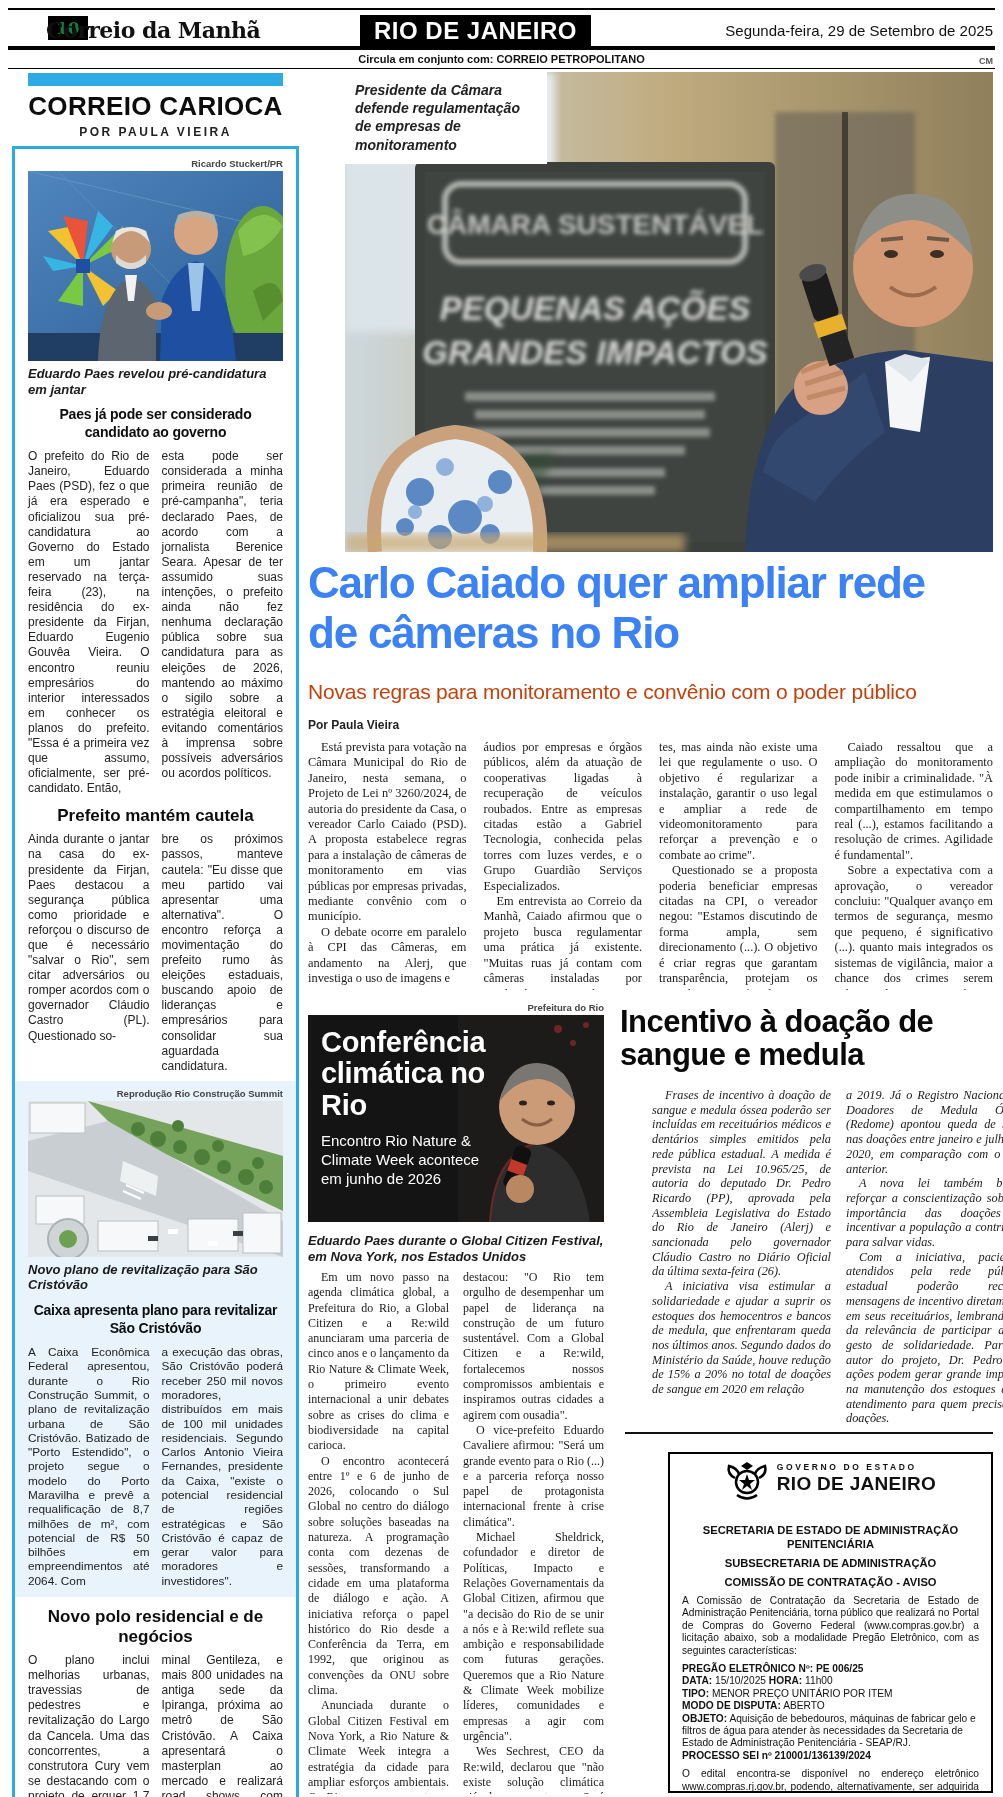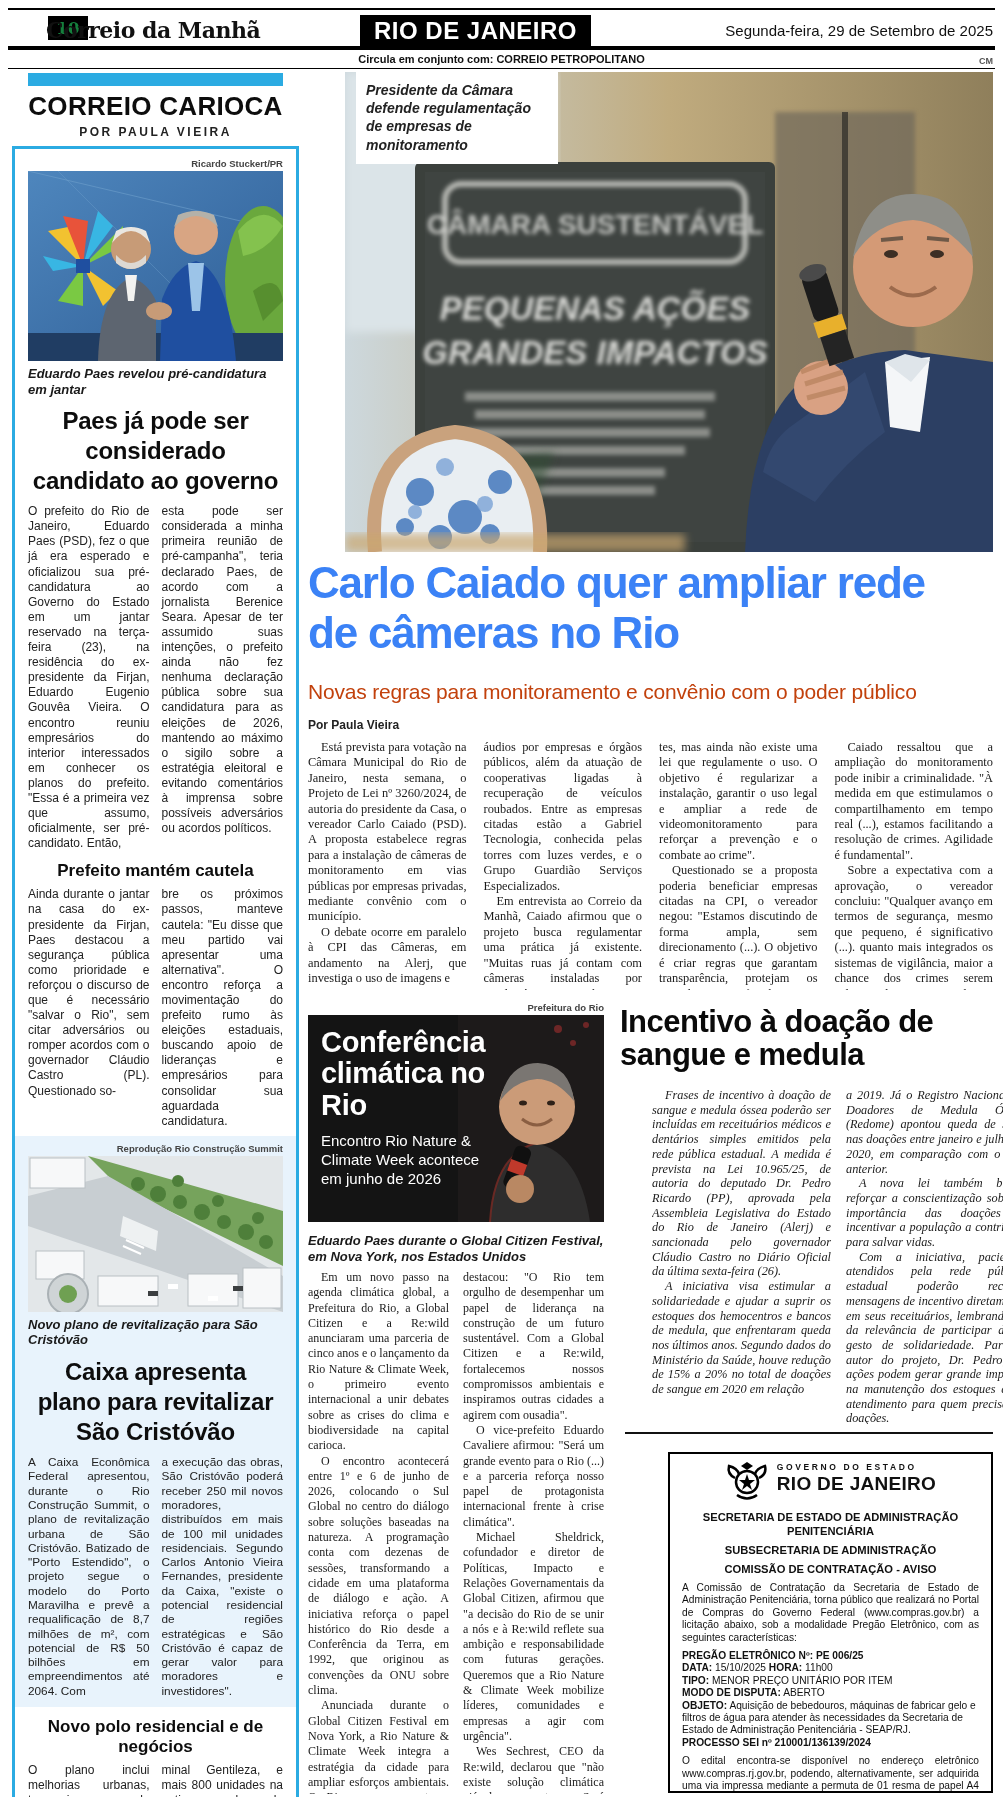--- a/index.html
+++ b/index.html
@@ -19,30 +19,30 @@
   #thin-rule{left:8px;top:68px;width:987px;height:1px;background:#000;}
   #cm-credit{right:10px;top:56px;font-size:9px;font-weight:bold;color:#555;}
   
   #left-region{left:12px;top:73px;width:287px;}
   #cyan-bar{margin:0 16px;height:13px;background:#2babe2;}
   #cc-title{text-align:center;font-size:26px;font-weight:800;letter-spacing:0.3px;margin-top:5px;color:#0d0d0d;}
   #cc-byline{text-align:center;font-size:12px;font-weight:600;letter-spacing:2.5px;color:#222;margin-top:3px;}
   #cc-box{margin-top:7px;border:3px solid #2babe2;height:1630px;padding:9px 13px;overflow:hidden;background:#fff;}
   .credit{font-size:9.5px;font-weight:bold;color:#444;text-align:right;margin-bottom:2px;}
   .caption{font-style:italic;font-weight:700;font-size:13px;color:#1a1a1a;margin-top:5px;line-height:1.2;}
-  .lhead{font-size:24px;font-weight:700;text-align:center;line-height:1.25;margin:9px 4px 8px;color:#0d0d0d;letter-spacing:-0.2px;}
+  .lhead{font-size:14px;font-weight:700;text-align:center;line-height:1.25;margin:9px 4px 8px;color:#0d0d0d;letter-spacing:-0.2px;}
   .lsub{font-size:17px;font-weight:800;text-align:center;margin:10px 0 6px;color:#0d0d0d;}
   .col2wrap{display:grid;grid-template-columns:1fr 1fr;column-gap:12px;}
   .lcol{font-size:12px;line-height:15.1px;text-align:justify;color:#222;}
   .lcol2{font-size:11.8px;line-height:14.3px;text-align:justify;color:#222;}
   #blue-panel{margin:7px -13px 4px;padding:7px 13px 9px;background:#e8f3fc;}
   .photo-frame{width:100%;display:block;}
   
   #main-photo{left:345px;top:72px;width:648px;height:480px;}
-  #photo-note{left:356px;top:72px;width:182px;background:#fff;padding:9px 10px 10px;z-index:5;
+  #photo-note{left:345px;top:72px;width:182px;background:#fff;padding:9px 10px 10px;z-index:5;
               font-style:italic;font-weight:600;font-size:14px;line-height:1.3;color:#222;}
   #main-headline{left:308px;top:558px;width:660px;font-size:44px;font-weight:700;letter-spacing:-1.2px;
                  line-height:1.13;color:#3b82f6;}
   #main-deck{left:308px;top:680px;width:685px;font-size:21px;font-weight:400;color:#c2410c;letter-spacing:-0.2px;}
   #main-byline{left:308px;top:718px;font-size:12px;font-weight:bold;color:#222;}
   #main-cols{left:308px;top:740px;width:685px;height:250px;display:grid;grid-template-columns:repeat(4,1fr);
              column-gap:17px;overflow:hidden;}
   .scol{font-family:"Liberation Serif",serif;font-size:12.4px;line-height:15.4px;text-align:justify;color:#1a1a1a;}
   .scol p{margin:0;text-indent:13px;}
   .scol p.noindent{text-indent:0;}
@@ -373,21 +373,21 @@
       <path d="M10 16 Q2 12 4 4 Q12 6 14 12" fill="none" stroke="#000" stroke-width="2.5"></path>
       <path d="M34 16 Q42 12 40 4 Q32 6 30 12" fill="none" stroke="#000" stroke-width="2.5"></path>
       <path d="M16 4 L22 0 L28 4 L22 8 Z" fill="#000"></path>
       <path d="M12 33 Q22 40 32 33" fill="none" stroke="#000" stroke-width="2.5"></path>
     </svg>
     <div>
       <div id="gov-small">GOVERNO DO ESTADO</div>
       <div id="gov-big">RIO DE JANEIRO</div>
     </div>
   </div>
-  <div class="ad-org" style="margin-top:8px;">SECRETARIA DE ESTADO DE ADMINISTRAÇÃO PENITENCIÁRIA</div>
+  <div class="ad-org" style="margin-top:21px;">SECRETARIA DE ESTADO DE ADMINISTRAÇÃO PENITENCIÁRIA</div>
   <div class="ad-org">SUBSECRETARIA DE ADMINISTRAÇÃO</div>
   <div class="ad-org">COMISSÃO DE CONTRATAÇÃO - AVISO</div>
   <p class="ad-p"><span>A Comissão de Contratação da Secretaria de Estado de Administração Penitenciária, torna público que realizará no Portal de Compras do Governo Federal (</span><span class="u">www.compras.gov.br</span><span>) a licitação abaixo, sob a modalidade Pregão Eletrônico, com as seguintes características:</span></p>
   <div class="ad-details">
     <p class="ad-line"><b>PREGÃO ELETRÔNICO Nº:</b><b> PE 006/25</b></p>
     <p class="ad-line"><b>DATA:</b><span> 15/10/2025   </span><b>HORA:</b><span> 11h00</span></p>
     <p class="ad-line"><b>TIPO:</b><span> MENOR PREÇO UNITÁRIO POR ITEM</span></p>
     <p class="ad-line"><b>MODO DE DISPUTA:</b><span> ABERTO</span></p>
     <p class="ad-line"><b>OBJETO:</b><span> Aquisição de bebedouros, máquinas de fabricar gelo e filtros de água para atender às necessidades da Secretaria de Estado de Administração Penitenciária - SEAP/RJ.</span></p>
     <p class="ad-line"><b>PROCESSO SEI nº 210001/136139/2024</b></p>

